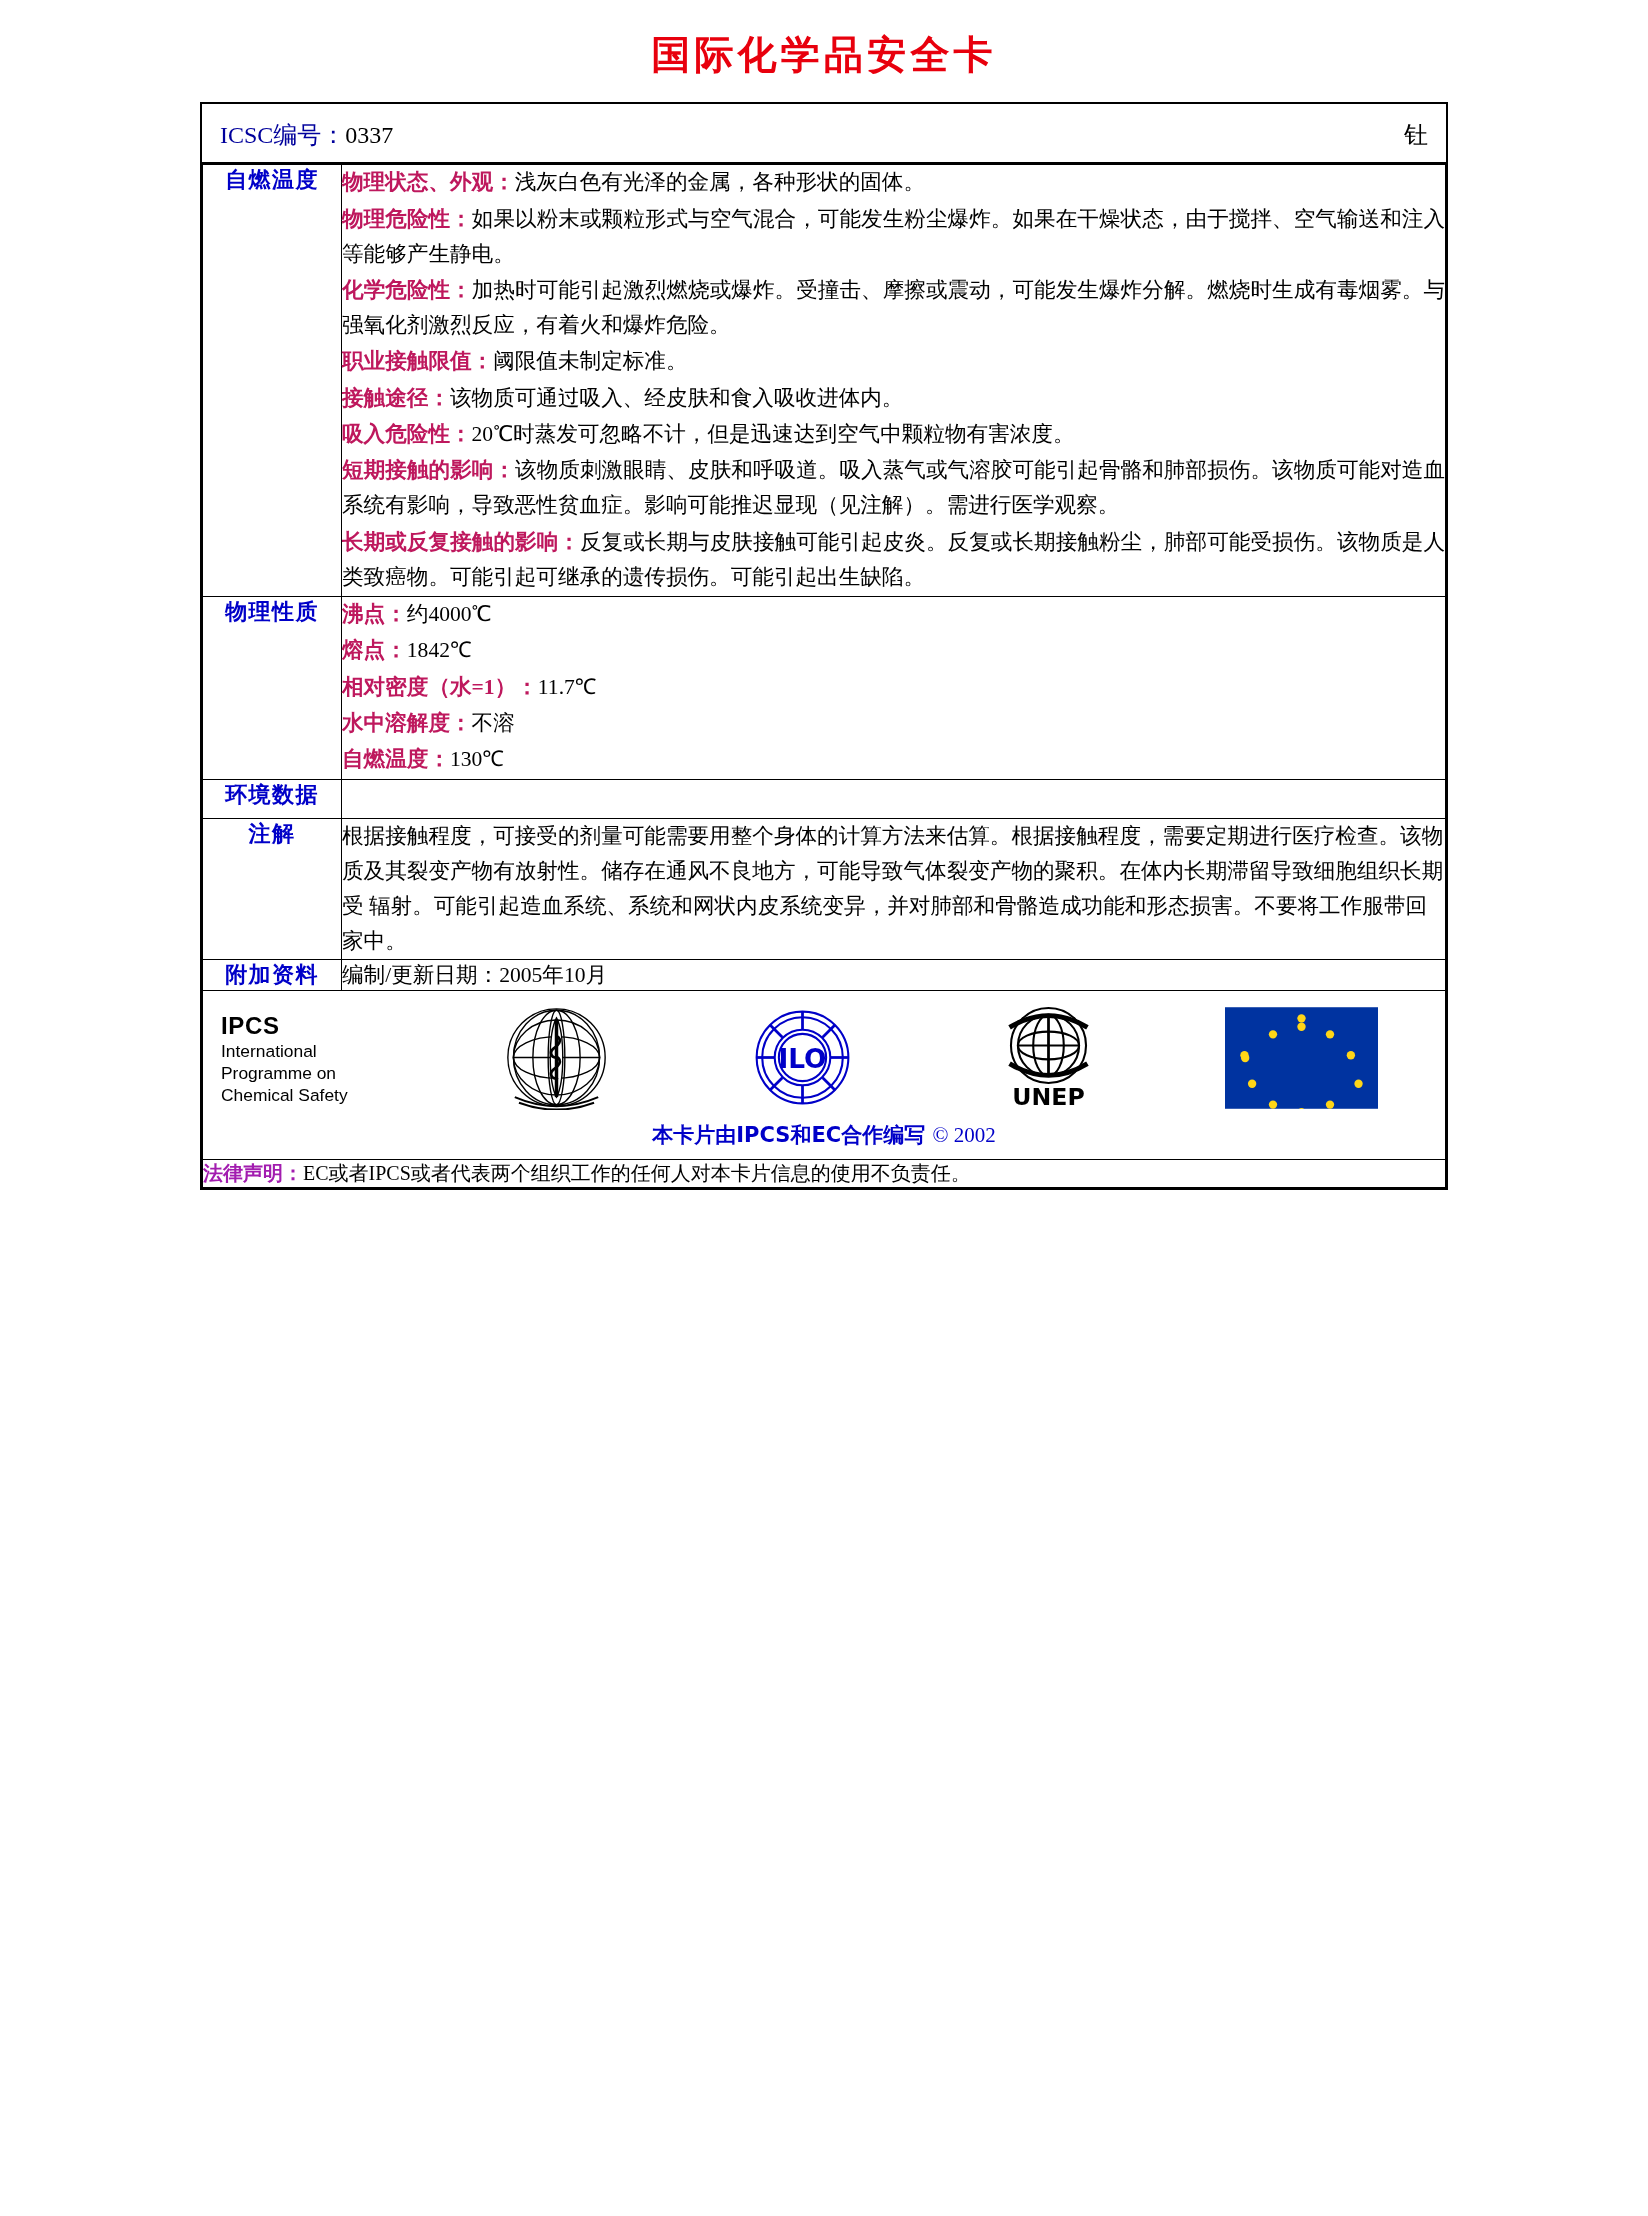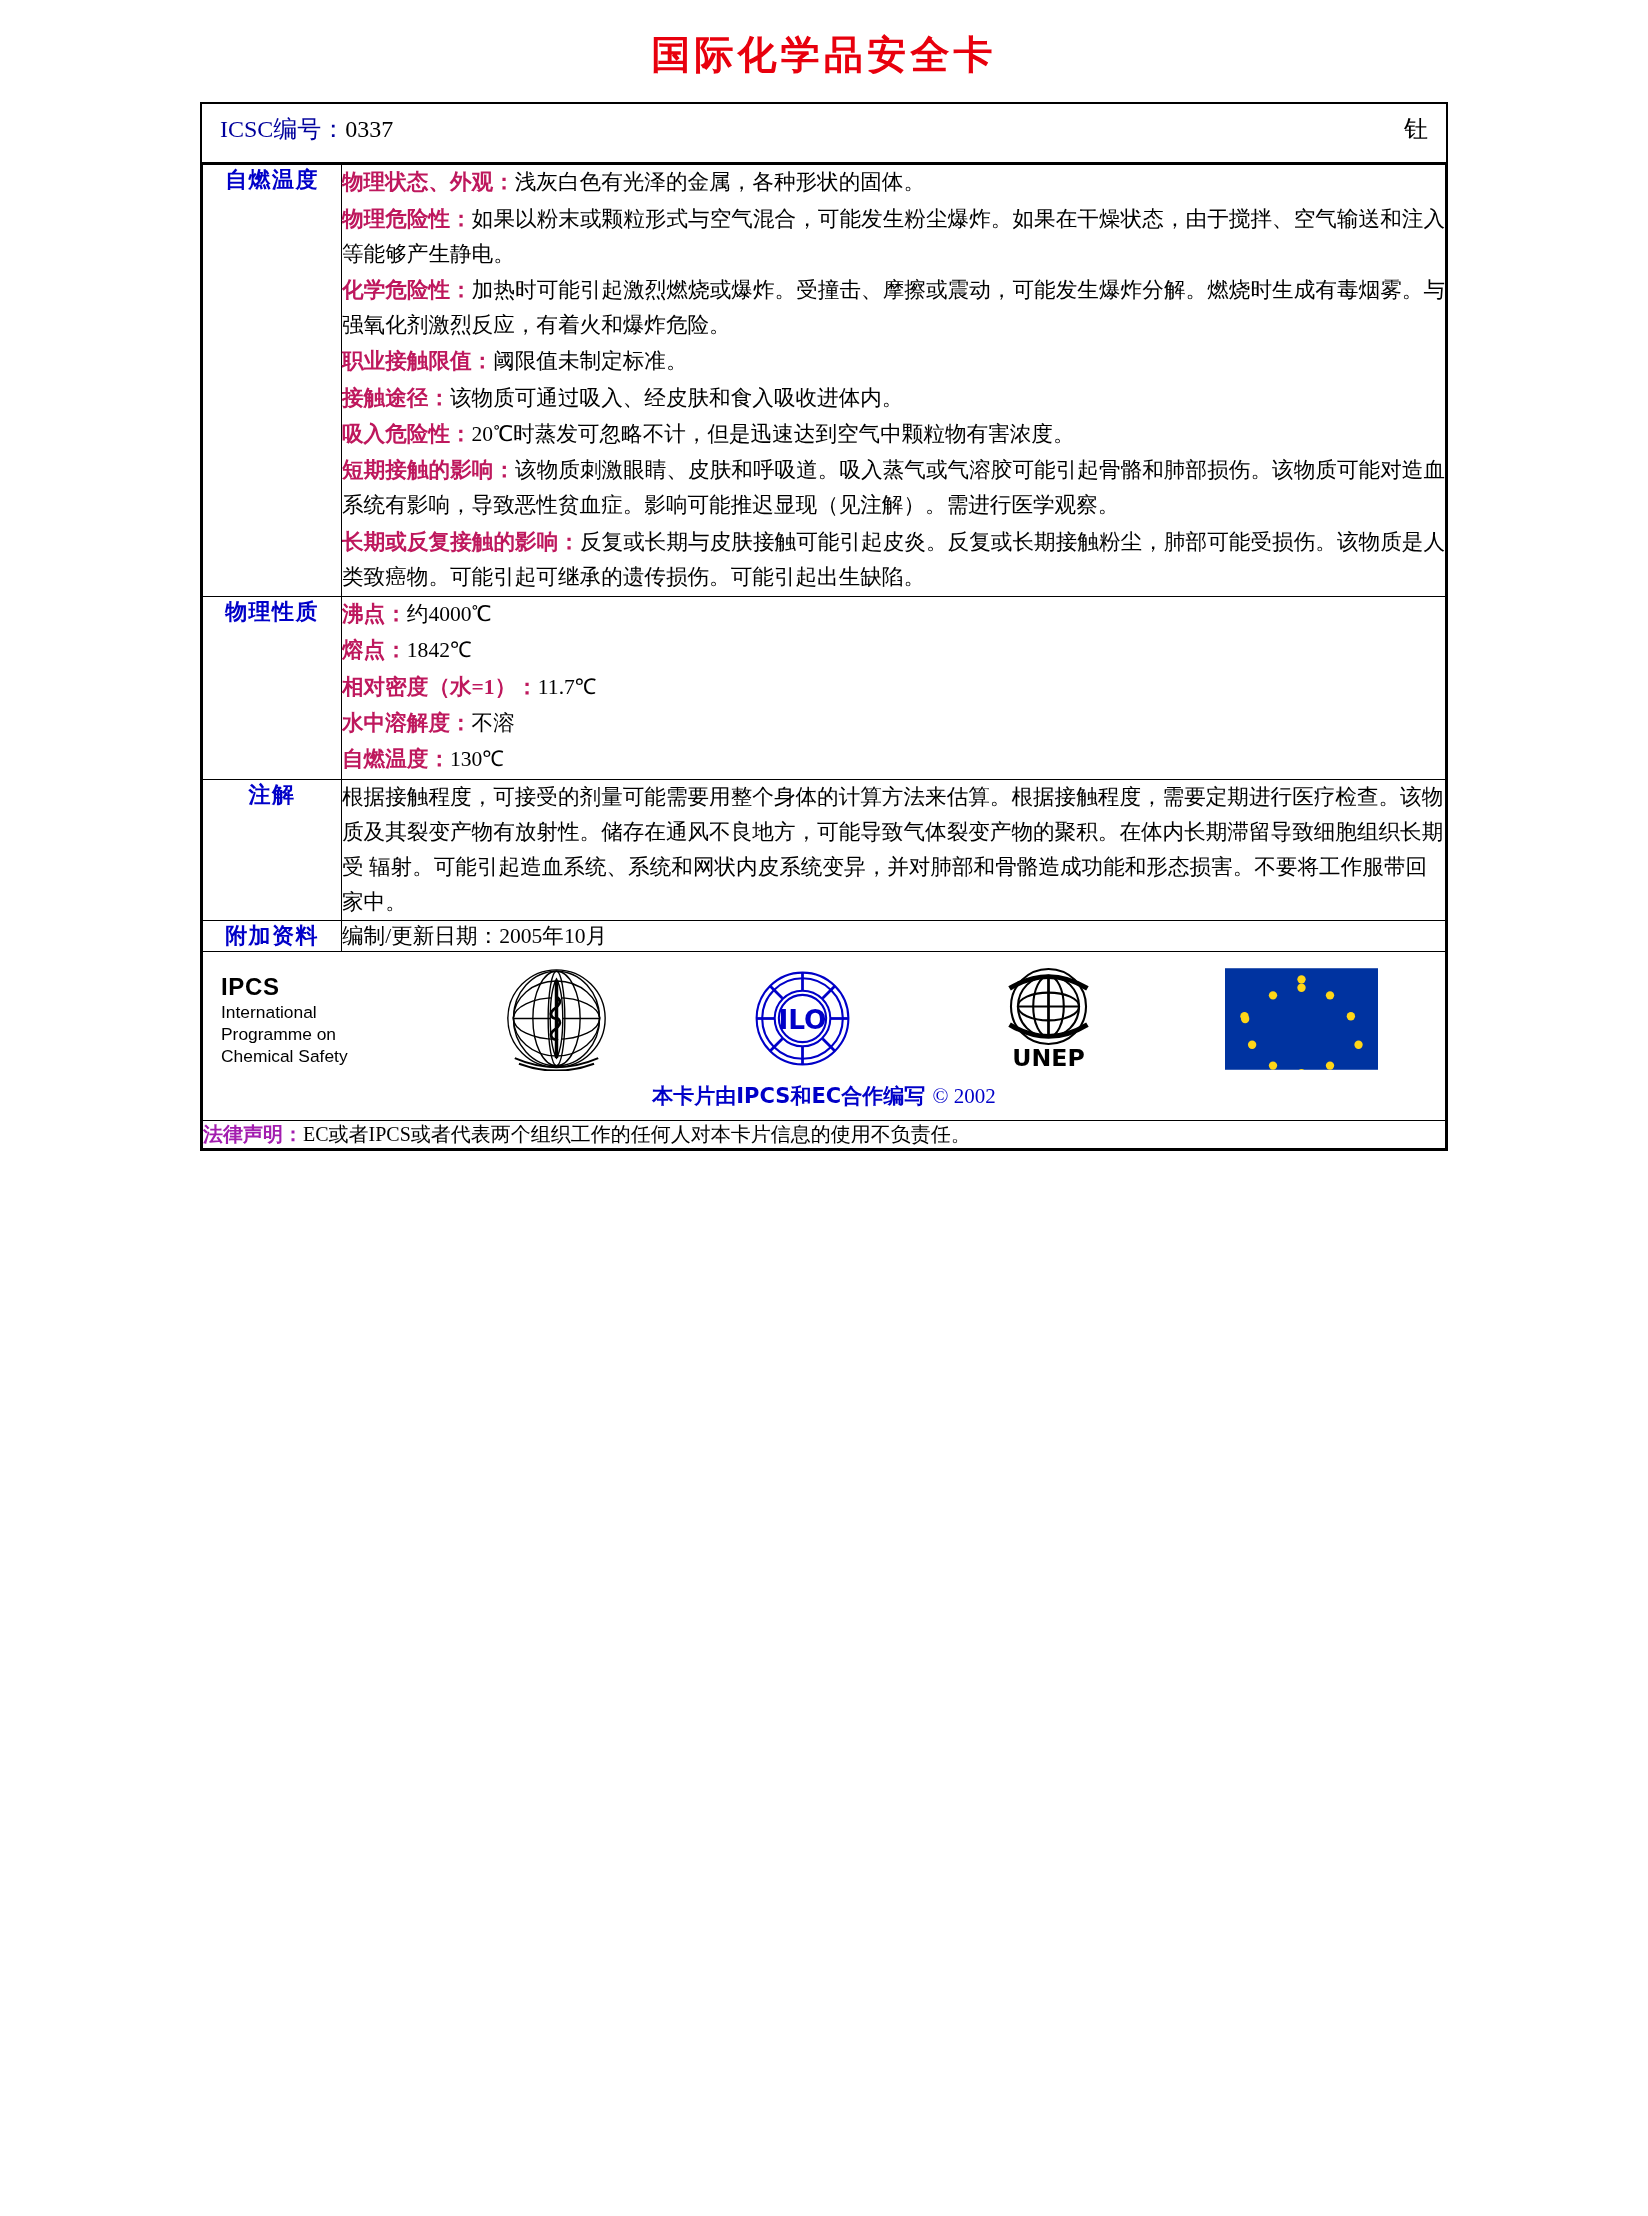--- a/index.html
+++ b/index.html
@@ -27,21 +27,21 @@
     padding: 28px 0 19.5px 0;
   }
   .card {
     width: 1248px;
     margin: 0 auto;
     border: 2.1px solid #000;
     box-sizing: border-box;
   }
   .header-row {
     display: flex;
-    align-items: flex-start;
+    align-items: flex-end;
     justify-content: space-between;
     border-bottom: 2.1px solid #000;
     padding: 9.8px 18px 11px 18px;
     min-height: 38px;
   }
   .hdr-left {
     font-size: 24px;
     color: #00009c;
     font-family: "Liberation Serif", serif;
   }
@@ -199,20 +199,24 @@
           <td class="label-cell">物理性质</td>
           <td class="content-cell">
             <p class="seg"><span class="k">沸点：</span><span class="v">约4000℃</span></p>
             <p class="seg"><span class="k">熔点：</span><span class="v">1842℃</span></p>
             <p class="seg"><span class="k">相对密度（水=1）：</span><span class="v">11.7℃</span></p>
             <p class="seg"><span class="k">水中溶解度：</span><span class="v">不溶</span></p>
             <p class="seg"><span class="k">自燃温度：</span><span class="v">130℃</span></p>
           </td>
         </tr>
 
+        <tr>
+          <td class="label-cell">环境数据</td>
+          <td class="content-cell empty-cell"></td>
+        </tr>
 
         <tr>
           <td class="label-cell">注解</td>
           <td class="content-cell notes-cell">根据接触程度，可接受的剂量可能需要用整个身体的计算方法来估算。根据接触程度，需要定期进行医疗检查。该物质及其裂变产物有放射性。储存在通风不良地方，可能导致气体裂变产物的聚积。在体内长期滞留导致细胞组织长期受 辐射。可能引起造血系统、系统和网状内皮系统变异，并对肺部和骨骼造成功能和形态损害。不要将工作服带回家中。</td>
         </tr>
 
         <tr>
           <td class="label-cell">附加资料</td>
           <td class="addl-cell">编制/更新日期：2005年10月</td>
         </tr>

